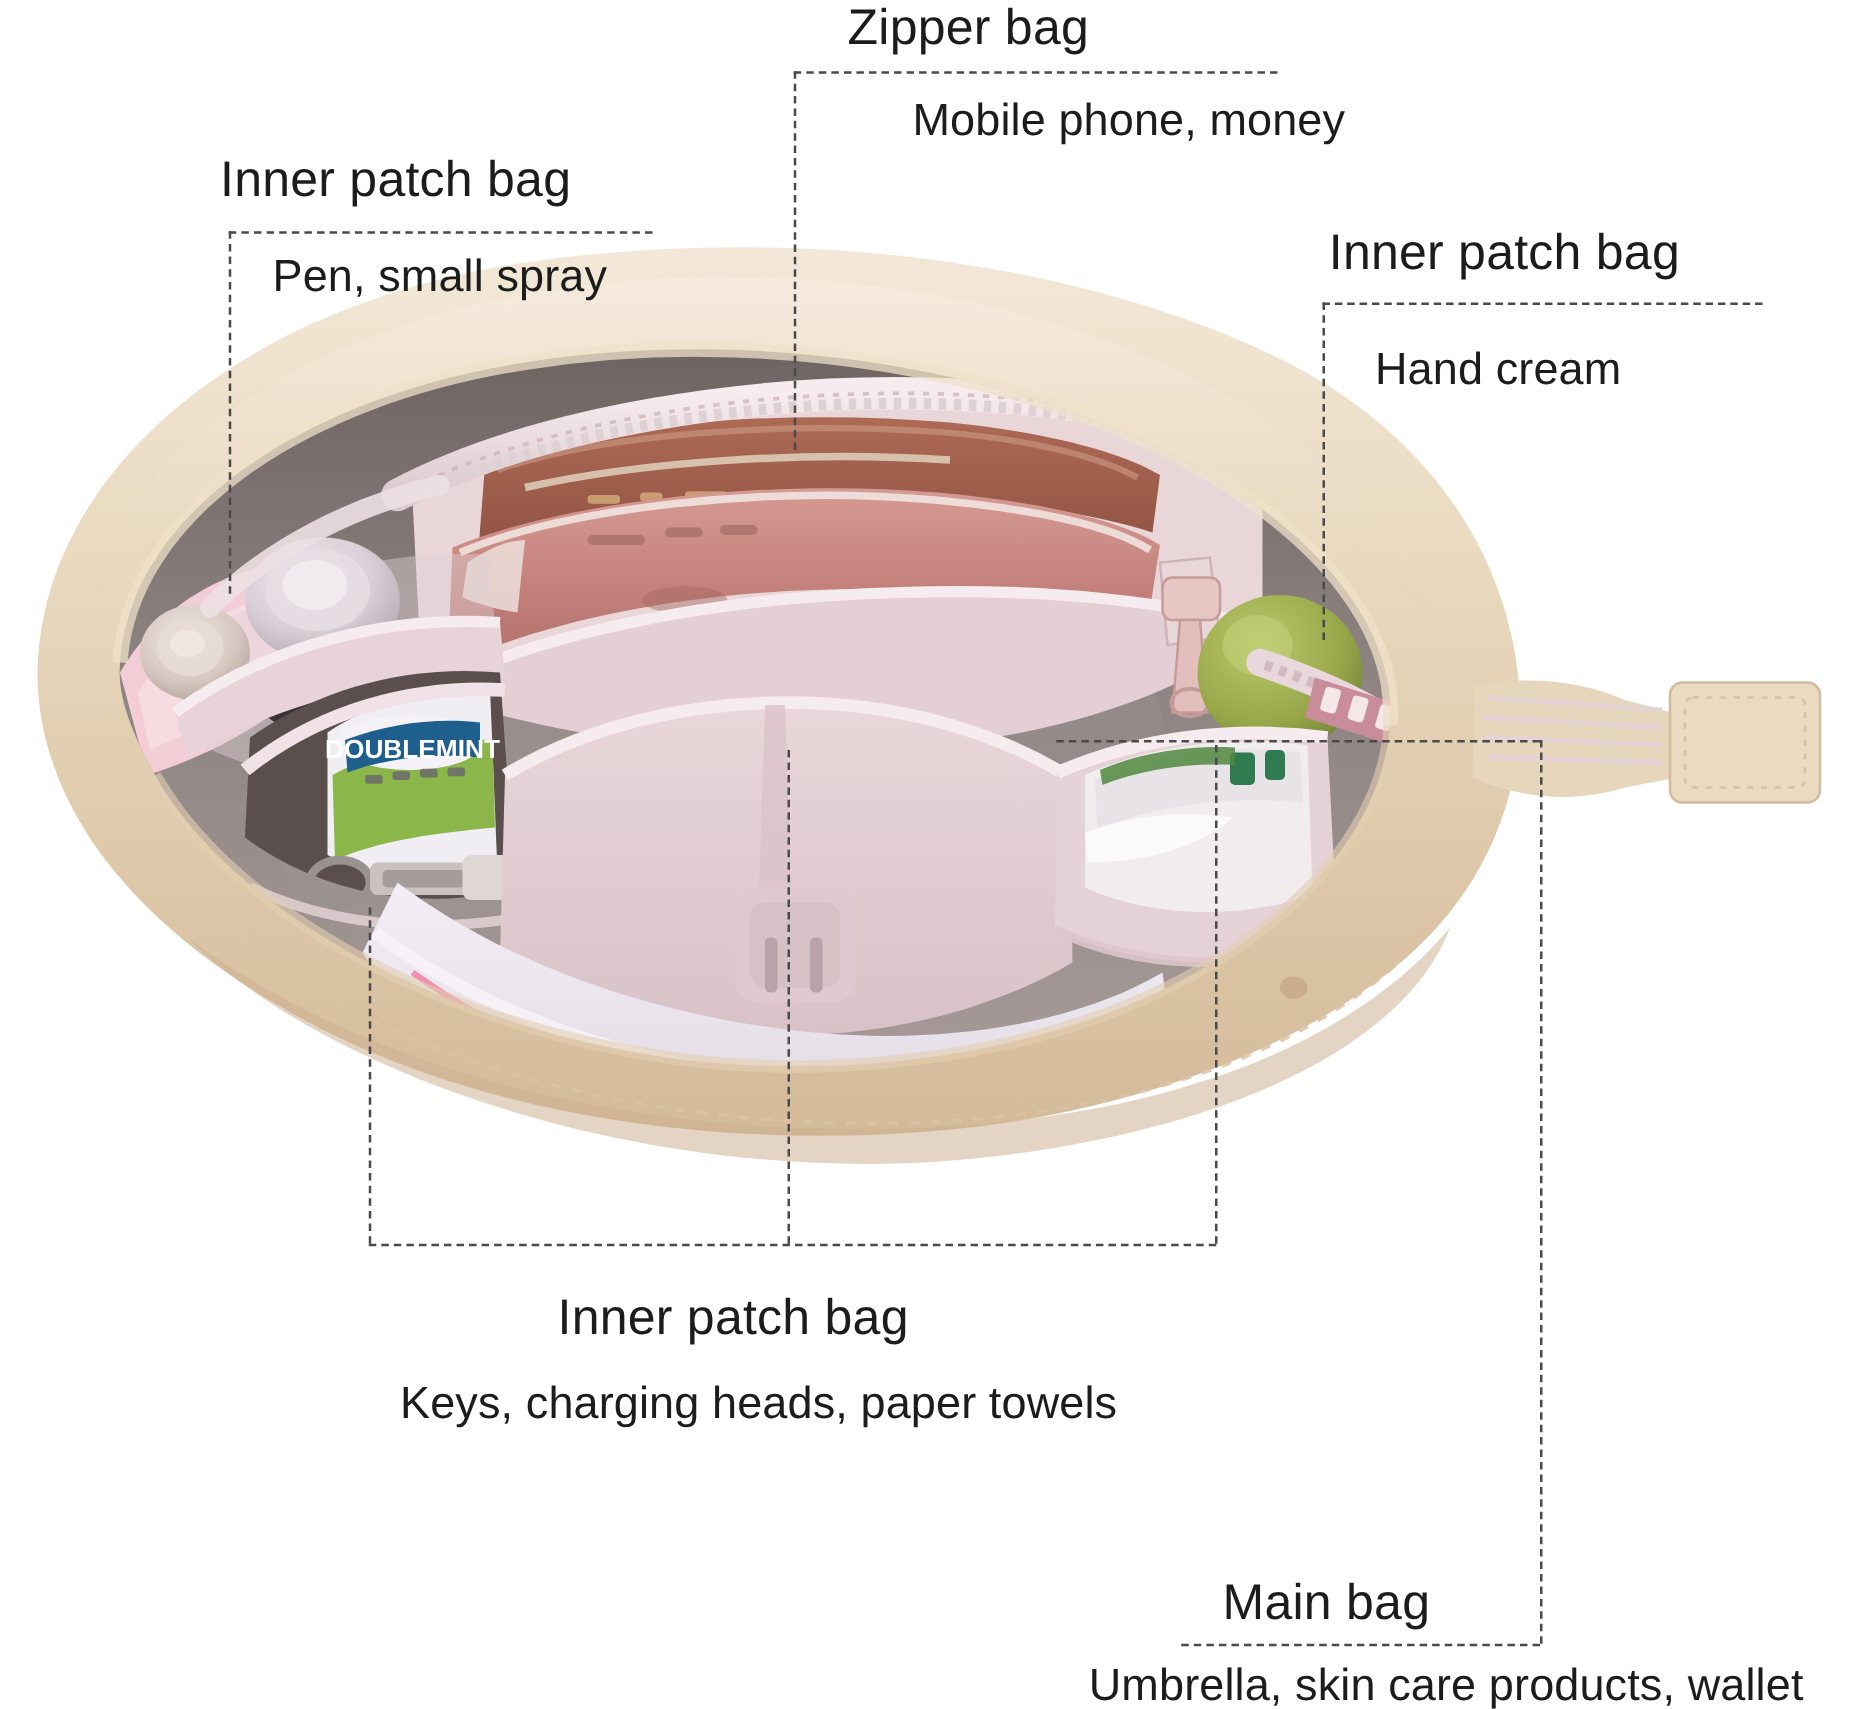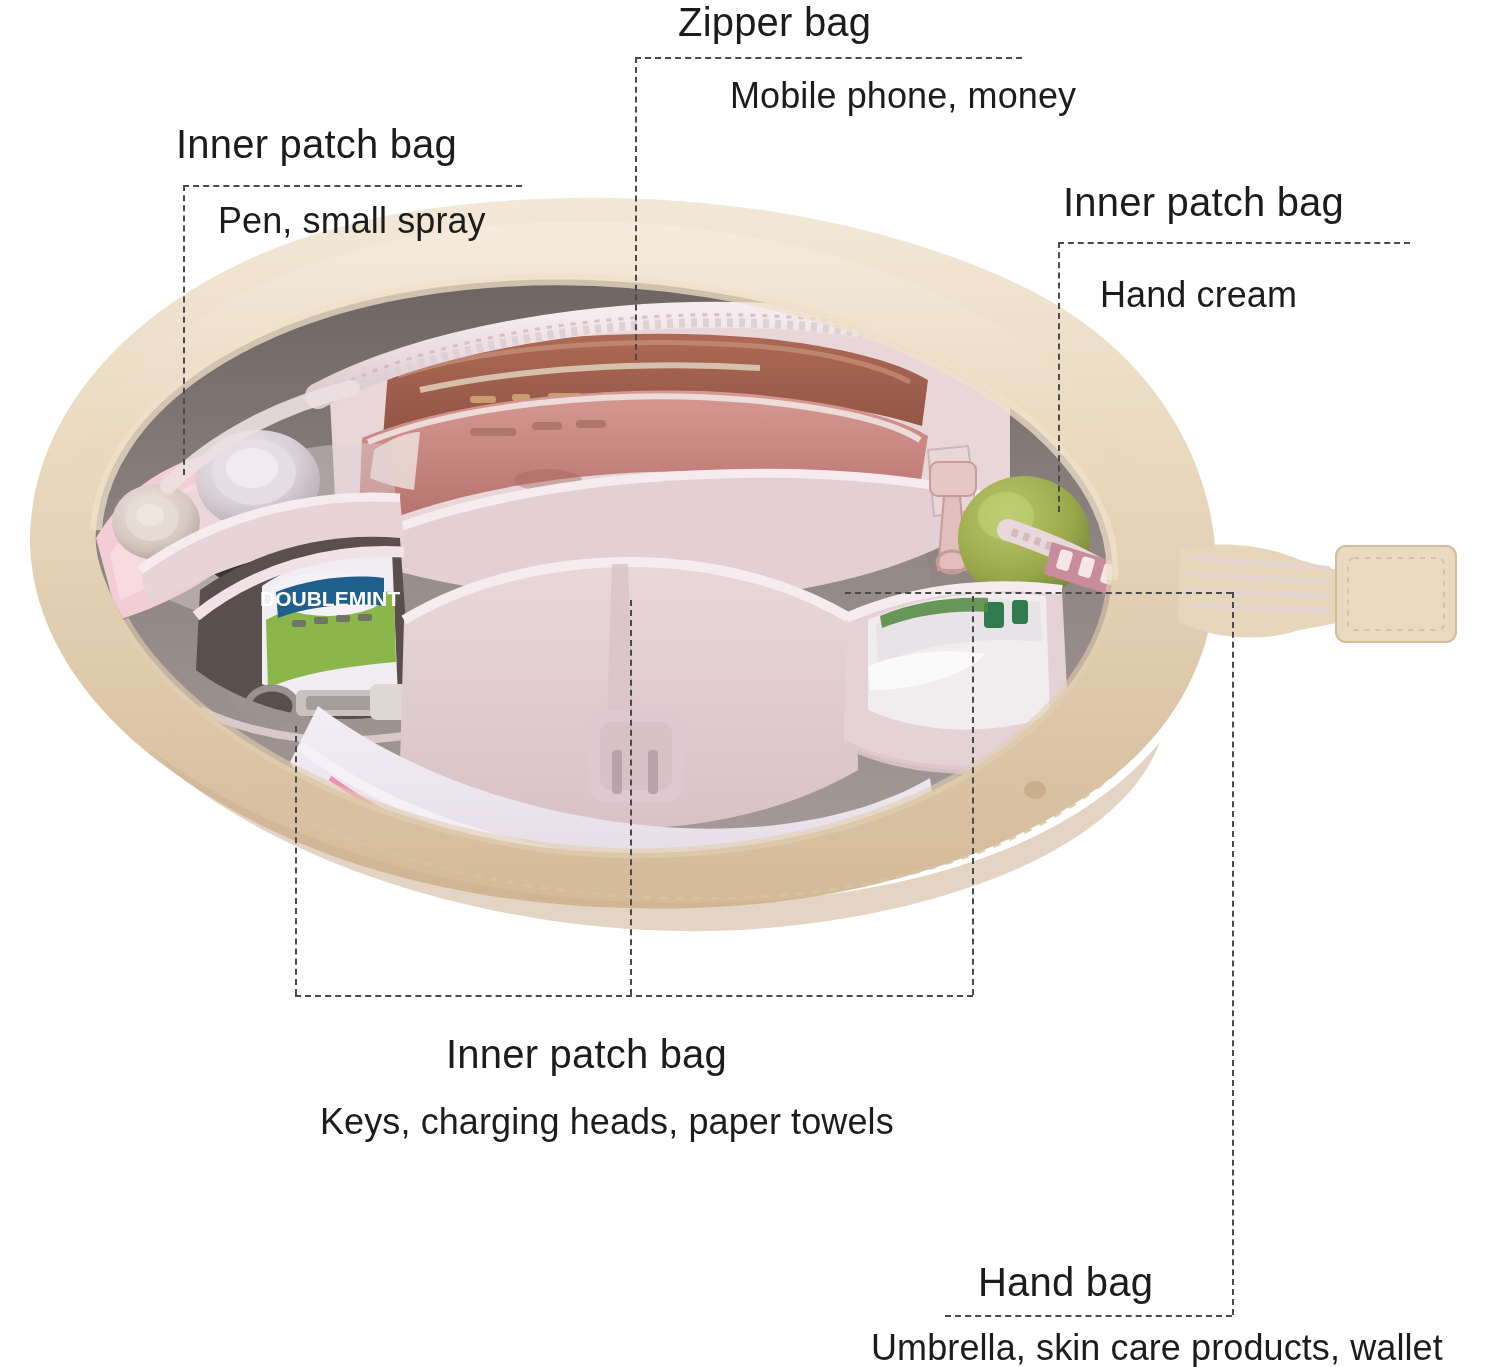--- a/index.html
+++ b/index.html
@@ -361,16 +361,16 @@
   <div class="dash-v" style="left:295px; top:726px; height:269px;"></div>
   <div class="dash-v" style="left:630px; top:600px; height:395px;"></div>
   <div class="dash-v" style="left:972px; top:596px; height:399px;"></div>
   <div class="dash-h" style="left:295px; top:995px; width:678px;"></div>
   <div class="anno-title" style="left:446px; top:1034px;">Inner patch bag</div>
   <div class="anno-sub" style="left:320px; top:1104px;">Keys, charging heads, paper towels</div>
 
   <div class="dash-h" style="left:845px; top:592px; width:387px;"></div>
   <div class="dash-v" style="left:1232px; top:592px; height:723px;"></div>
   <div class="dash-h" style="left:945px; top:1315px; width:287px;"></div>
-  <div class="anno-title" style="left:978px; top:1262px;">Hand bag</div>
+  <div class="anno-title" style="left:978px; top:1262px;">Main bag</div>
   <div class="anno-sub" style="left:871px; top:1330px;">Umbrella, skin care products, wallet</div>
 
 </div>
 
 </body></html>

